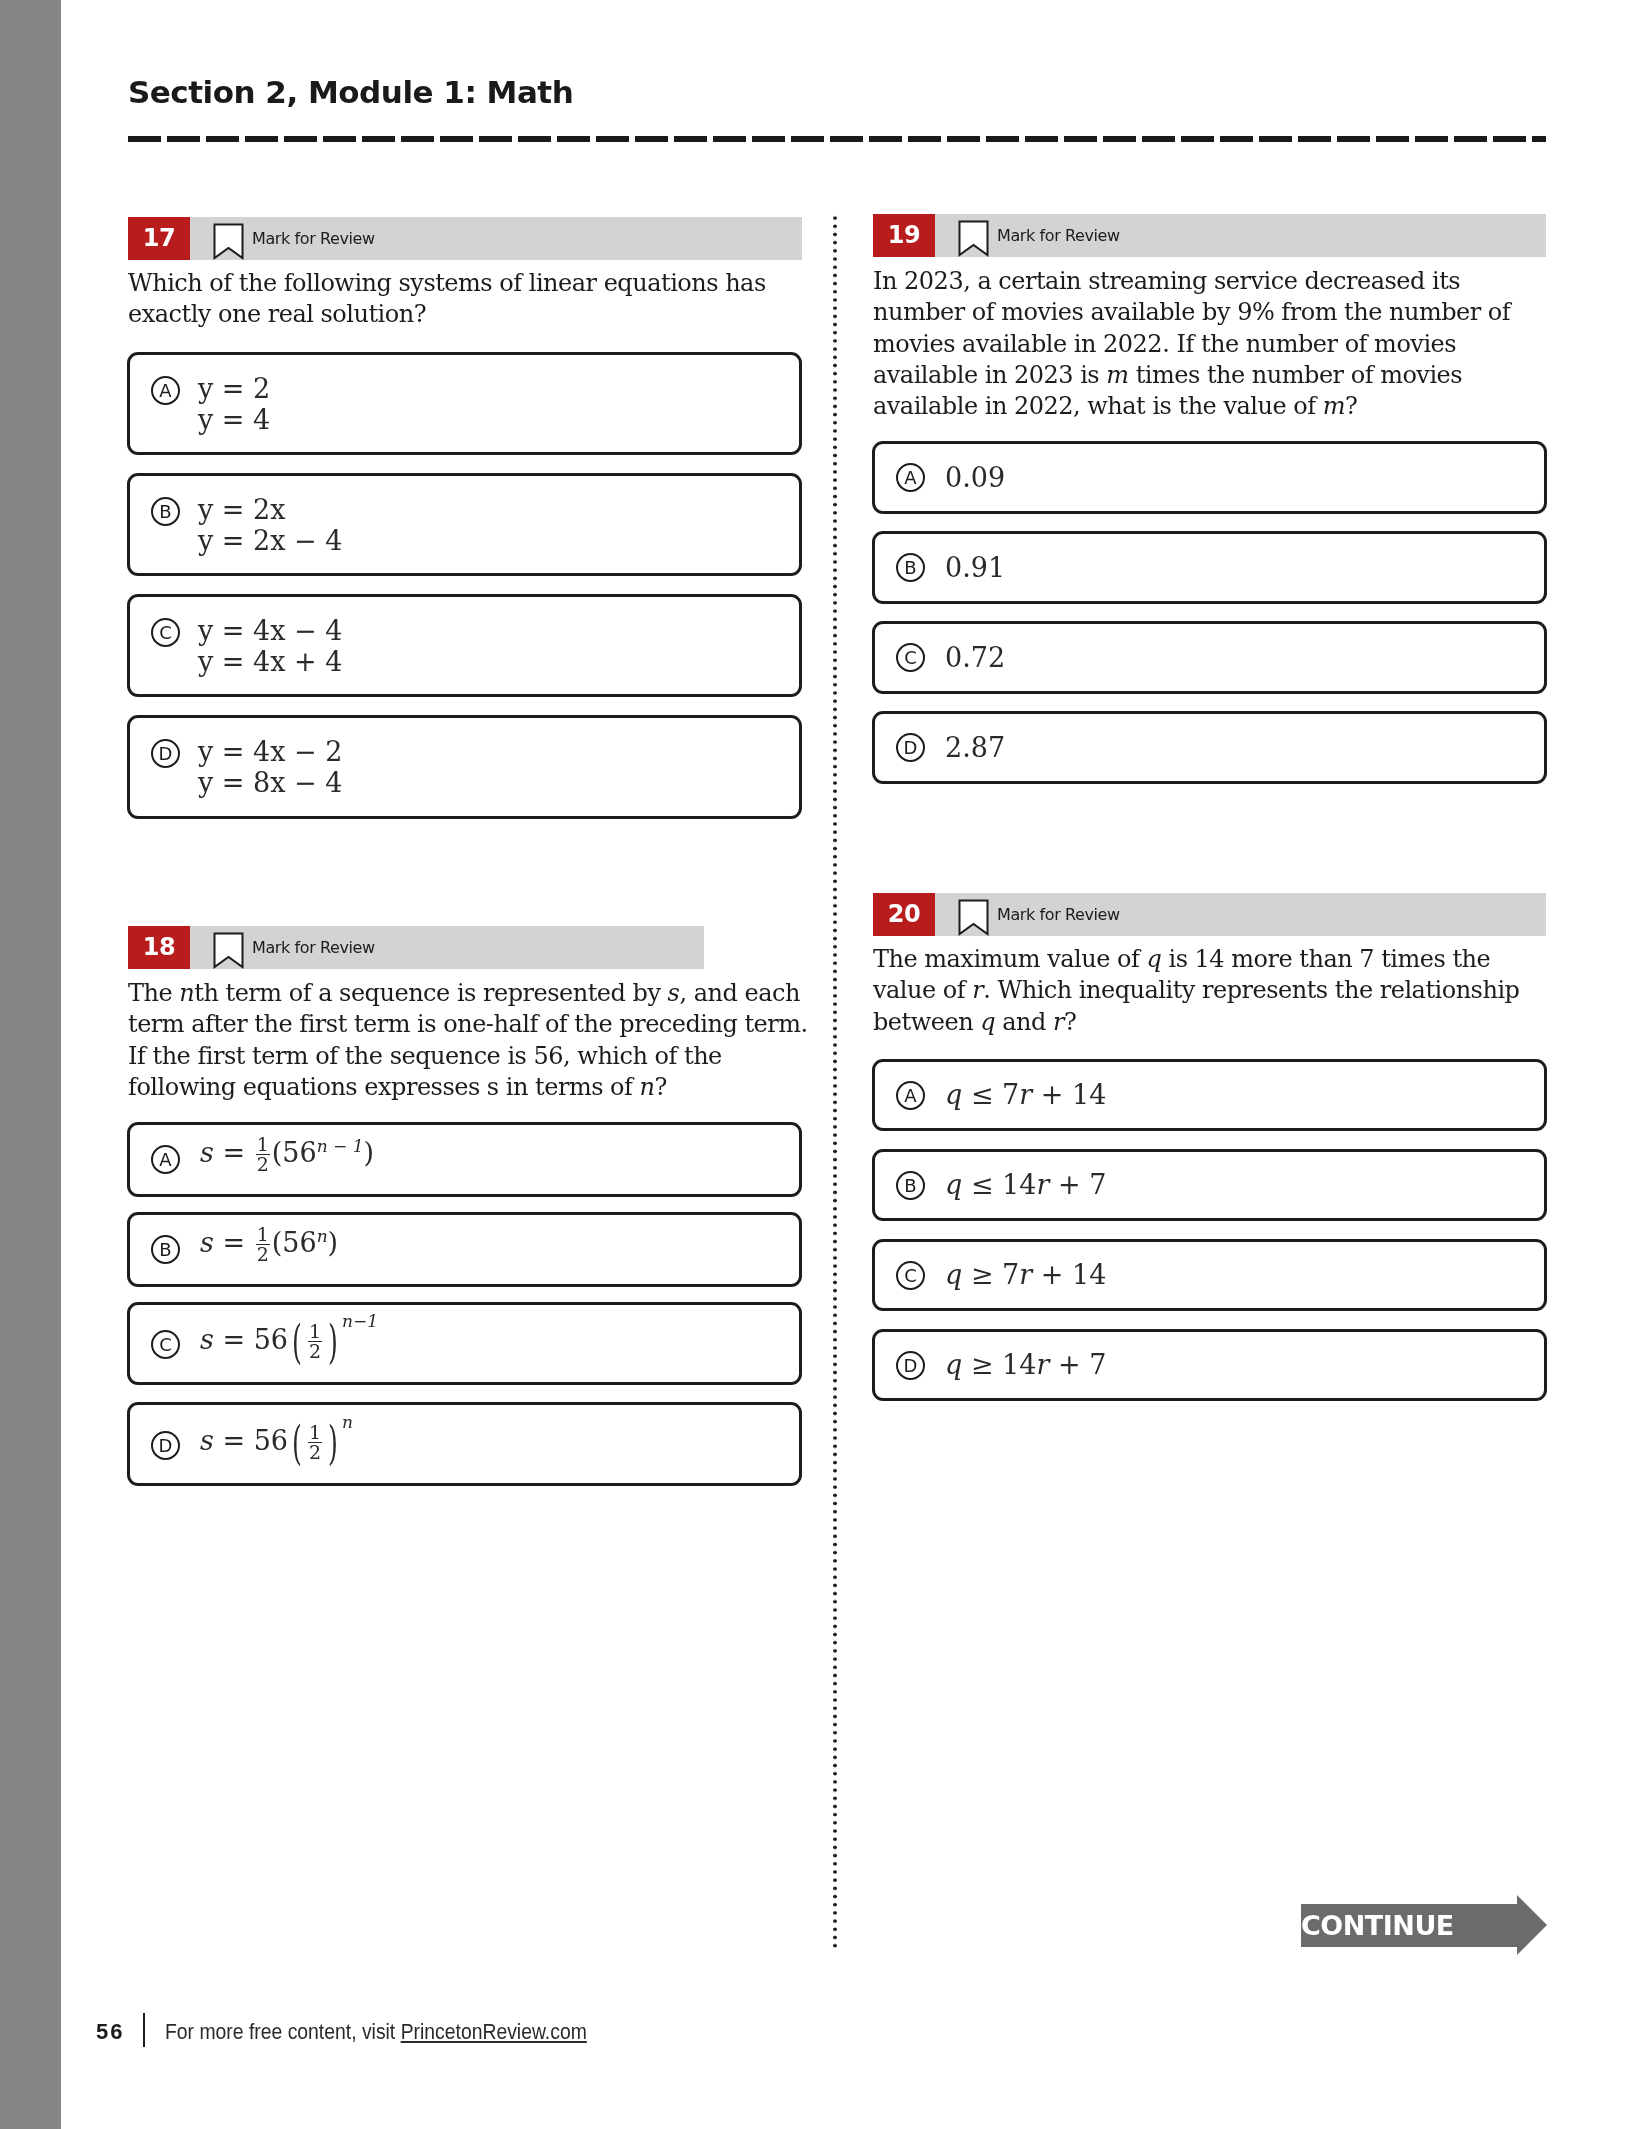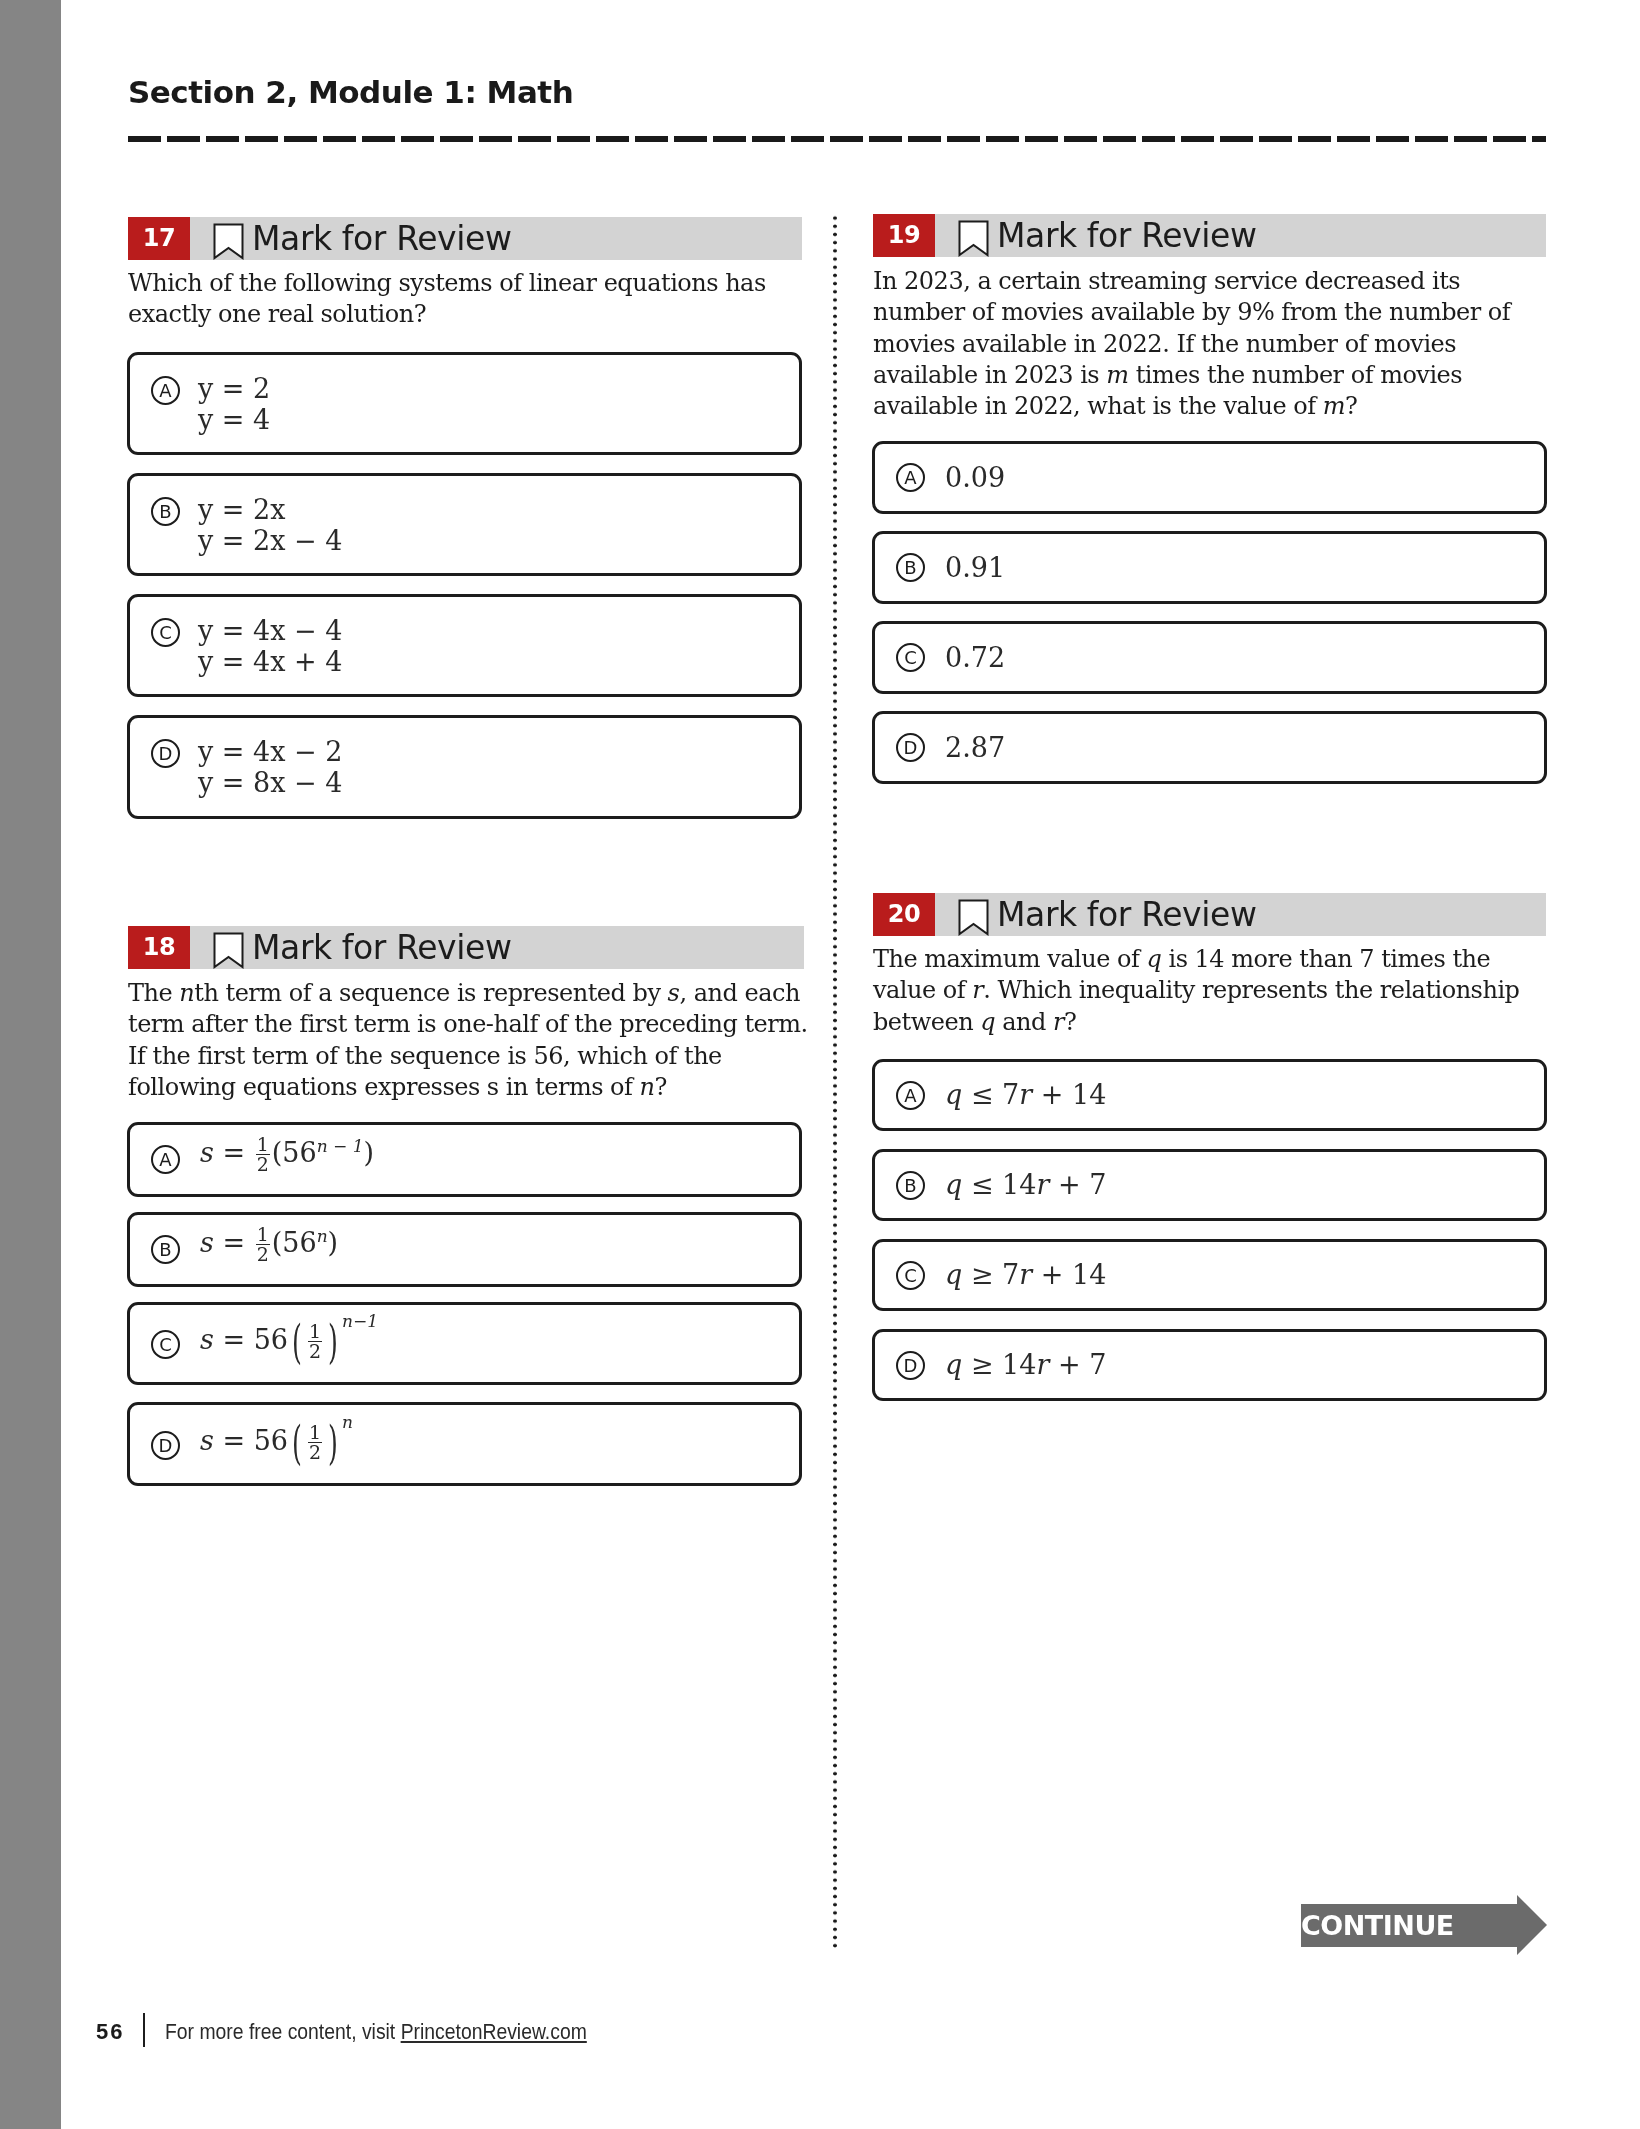--- a/index.html
+++ b/index.html
@@ -7,21 +7,21 @@
   .sidebar { position: absolute; left: 0; top: 0; width: 61px; height: 2129px; background: #858585; }
   .title { position: absolute; left: 128px; top: 74px; font-family: "DejaVu Sans", sans-serif; font-weight: bold; font-size: 31px; letter-spacing: -0.5px; color: #1a1a1a; white-space: nowrap; }
   .title-rule { position: absolute; left: 128px; top: 136px; width: 1418px; height: 6px;
     background-image: repeating-linear-gradient(to right, #1a1a1a 0, #1a1a1a 33px, transparent 33px, transparent 39px); }
   .divider { position: absolute; left: 833px; top: 214px; height: 1735px; width: 4px;
     background-image: radial-gradient(circle, #1a1a1a 1.6px, transparent 2px); background-size: 4px 8.2px; background-repeat: repeat-y; }
   .qhead { position: absolute; height: 43px; background: #d3d3d3; }
   .qnum { position: absolute; left: 0; top: 0; width: 62px; height: 43px; background: #b91c1c; color: #fff;
     font-family: "DejaVu Sans", sans-serif; font-weight: bold; font-size: 24px; line-height: 43px; text-align: center; letter-spacing: -0.5px; }
   .bookmark { position: absolute; left: 85px; top: 6px; width: 31px; height: 37px; }
-  .mark-label { position: absolute; left: 124px; top: 0; line-height: 43px; font-family: "DejaVu Sans", sans-serif; font-size: 33px; color: #1c1c1c; white-space: nowrap; letter-spacing: -0.4px; }
+  .mark-label { position: absolute; left: 124px; top: 0; line-height: 43px; font-family: "DejaVu Sans", sans-serif; font-size: 16px; color: #1c1c1c; white-space: nowrap; letter-spacing: -0.4px; }
   .stem { position: absolute; font-family: "DejaVu Serif", serif; font-size: 24px; line-height: 31.3px; color: #1c1c1c; width: 680px; letter-spacing: -0.5px; }
   .stem i { font-style: italic; }
   .opt { position: absolute; border: 3px solid #1c1c1c; border-radius: 11px; box-sizing: border-box; background: #fff; cursor: pointer; }
   .letter { position: absolute; left: 21px; width: 29px; height: 29px; border: 2.5px solid #1c1c1c; border-radius: 50%; box-sizing: border-box;
     font-family: "DejaVu Sans", sans-serif; font-size: 18px; line-height: 25px; text-align: center; color: #1c1c1c; }
   .math { position: absolute; left: 68px; font-family: "DejaVu Serif", serif; font-size: 27px; color: #2a2a2a; white-space: nowrap; }
   .math .line { display: block; line-height: 31px; }
   .math i { font-style: italic; }
   .frac { display: inline-block; vertical-align: middle; text-align: center; font-size: 19px; line-height: 19px; margin: 0 2px; }
   .frac .num { display: block; border-bottom: 1.5px solid #2a2a2a; padding: 0 1px; }
@@ -77,21 +77,21 @@
   </div>
 </div>
 <div class="opt" style="left:127px; top:715px; width:675px; height:104px;">
   <div class="letter" style="top:21px;">D</div>
   <div class="math" style="top:18px;">
     <span class="line">y = 4x − 2</span>
     <span class="line">y = 8x − 4</span>
   </div>
 </div>
 
-<div class="qhead" style="left:128px; top:926px; width:676px;">
+<div class="qhead" style="left:128px; top:926px; width:576px;">
   <div class="qnum">18</div>
   <svg class="bookmark" viewBox="0 0 31 37">
       <path d="M1.5 1.5 H29.5 V35 L15.5 25 L1.5 35 Z" fill="#fff" stroke="#1c1c1c" stroke-width="2"></path>
     </svg>
   <div class="mark-label">Mark for Review</div>
 </div>
 <div class="stem" style="left:128px; top:978px;"><span>The </span><i>n</i><span>th term of a sequence is represented by </span><i>s</i><span>, and each term after the first term is one-half of the preceding term. If the first term of the sequence is 56, which of the following equations expresses s in terms of </span><i>n</i><span>?</span></div>
 
 <div class="opt" style="left:127px; top:1122px; width:675px; height:75px;">
   <div class="letter" style="top:20px;">A</div>

